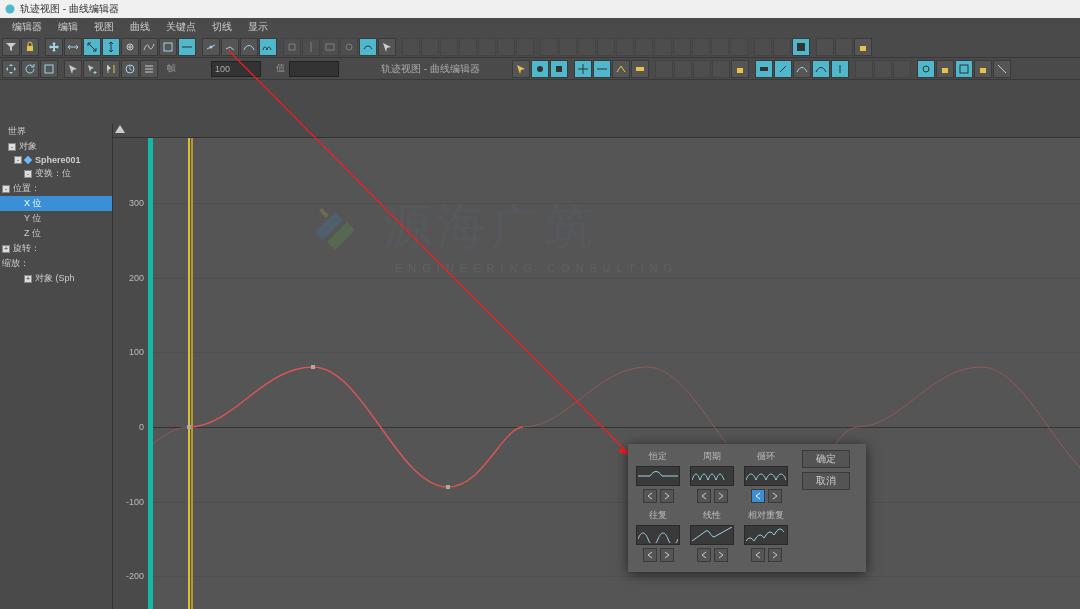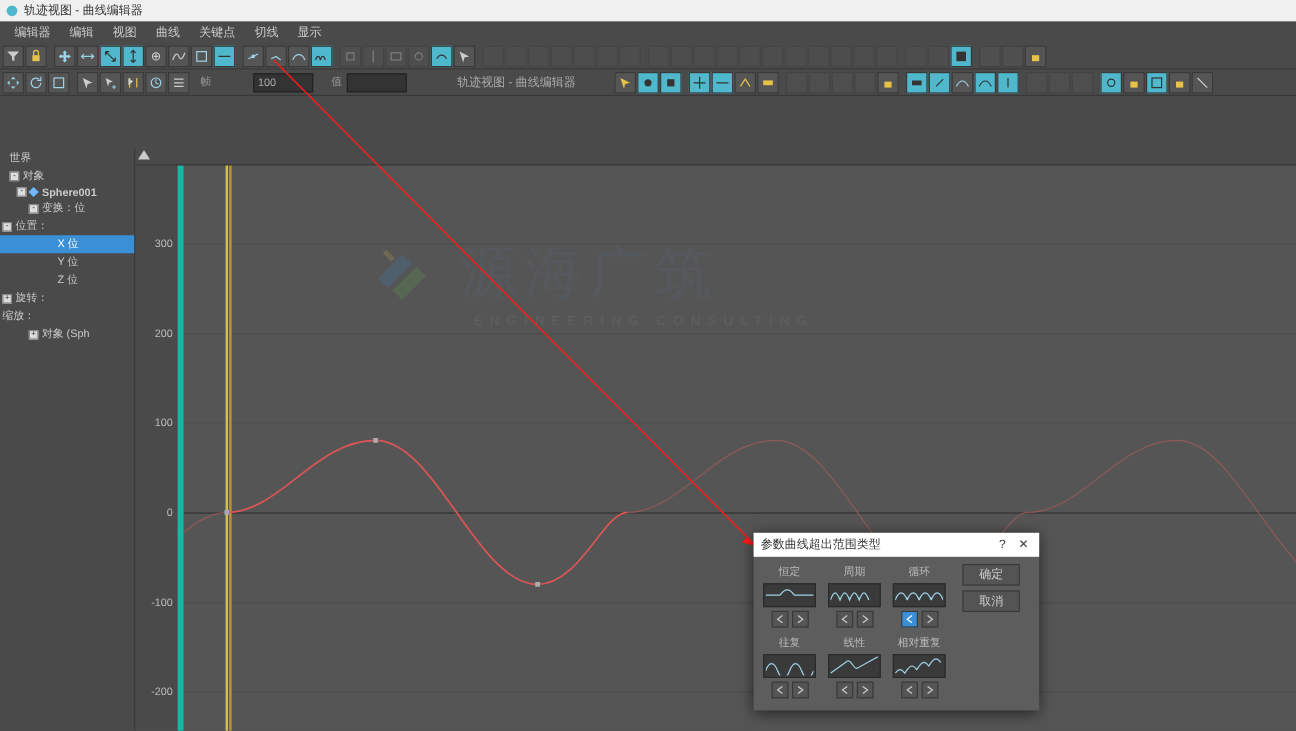--- a/index.html
+++ b/index.html
@@ -22,21 +22,21 @@
 
 .main-area { display: flex; height: 509px; margin-top: 44px; }
 
 .tree-panel { width: 113px; background: #4a4a4a; border-right: 1px solid #333; overflow: hidden; font-size: 9px; color: #ccc; }
 .tree-node { display: flex; align-items: center; padding: 1px 2px; white-space: nowrap; }
 .tree-node.sel { background: #3a8fd6; color: #fff; }
 .tree-line { padding-left: 8px; }
 .tree-ind1 { padding-left: 14px; }
 .tree-ind2 { padding-left: 24px; }
 .tree-ind3 { }
-.tree-ind4 { padding-left: 48px; }
+.tree-ind4 { padding-left: 24px; }
 .expander { display: inline-block; width: 8px; height: 8px; border: 1px solid #888; background: #ddd; color: #333; font-size: 7px; line-height: 6px; text-align: center; margin-right: 3px; }
 .diamond { display: inline-block; width: 6px; height: 6px; background: #6fb8ff; transform: rotate(45deg); margin-right: 4px; }
 
 .curve-area { flex: 1; position: relative; background: #555; }
 .ruler-top { height: 14px; background: #4a4a4a; border-bottom: 1px solid #333; position: relative; }
 .ruler-marker { position: absolute; left: 2px; top: 1px; width: 0; height: 0; border-left: 5px solid transparent; border-right: 5px solid transparent; border-bottom: 8px solid #ccc; }
 
 .ruler-left { position: absolute; left: 0; top: 14px; bottom: 0; width: 40px; background: #4a4a4a; border-right: 5px solid #14b8a6; z-index: 2; }
 .ytick { position: absolute; right: 4px; font-size: 9px; color: #bbb; transform: translateY(-50%); }
 
@@ -499,27 +499,20 @@
   <span class="wm-text1">源海广筑</span>
 </div>
 <div class="wm-text2">ENGINEERING CONSULTING</div>
 
 <svg class="annot-line" style="left:0;top:0" width="1080" height="609">
   <line x1="228" y1="50" x2="630" y2="455" stroke="#ff1a1a" stroke-width="1.2"></line>
   <polygon points="630,455 623,447 618,452" fill="#ff1a1a"></polygon>
 </svg>
 
 <div class="dialog">
-  <div class="dlg-title">
-    <span>参数曲线超出范围类型</span>
-    <div class="dlg-title-right">
-      <span>?</span>
-      <span class="dlg-close">✕</span>
-    </div>
-  </div>
   <div class="dlg-body">
     <div class="dlg-types">
 
       <div class="type-col">
         <span class="type-lbl">恒定</span>
         <div class="type-preview">
             <svg width="40" height="16" viewBox="0 0 40 16">
               <path d="M0 8h12 c4-6 8-6 12 0 h16" stroke="#9dd3e8" fill="none"></path>
             </svg>
           </div>

